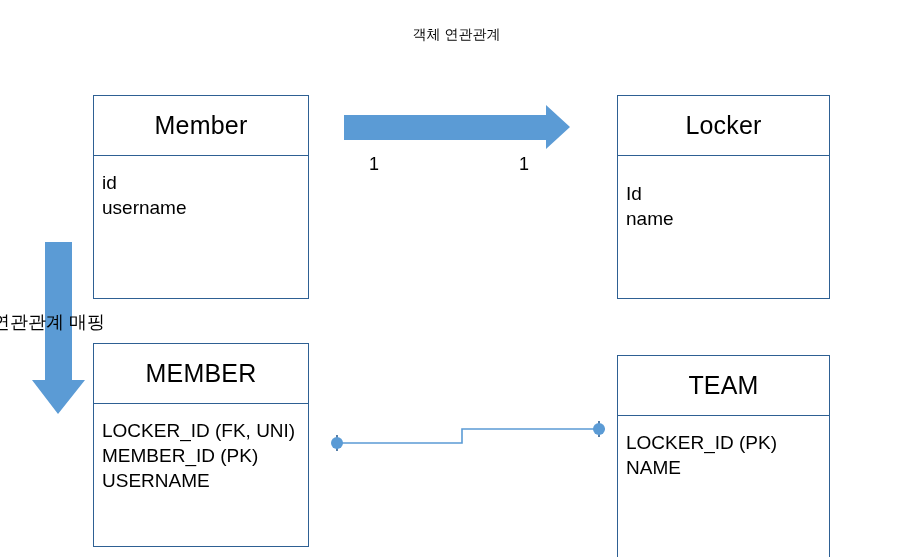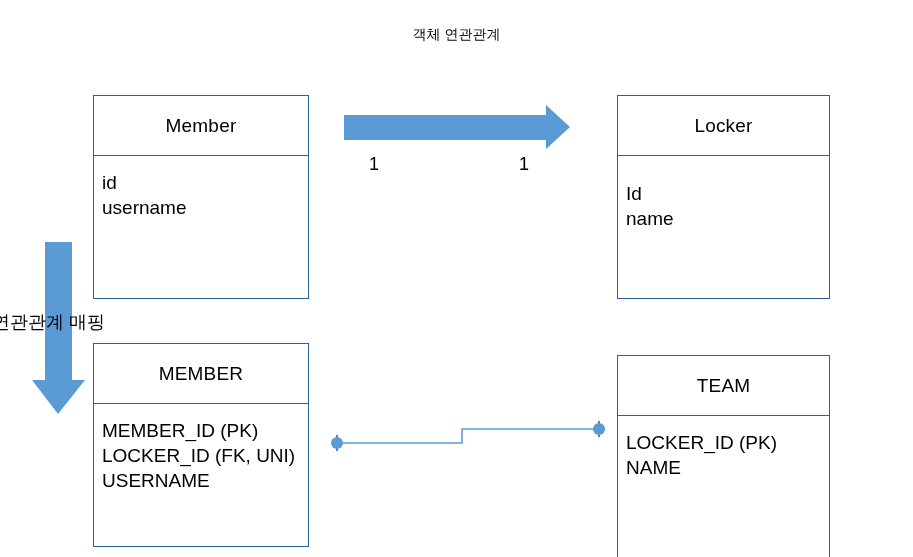--- a/index.html
+++ b/index.html
@@ -29,21 +29,21 @@
   }
   .entity-header {
     box-sizing: border-box;
     height: 60px;
     border-bottom: 1px solid #2E6093;
     display: flex;
     align-items: center;
     justify-content: center;
   }
   .entity-title {
-    font-size: 19px;
+    font-size: 25px;
     letter-spacing: 0.2px;
     color: #000000;
     white-space: nowrap;
   }
   .entity-body {
     padding: 14px 0 0 8px;
   }
   .entity-body.pad-lower {
     padding-top: 25px;
   }
@@ -133,22 +133,22 @@
   <svg class="arrow-svg" id="arrow-down" width="62" height="176" viewBox="0 0 62 176">
     <polygon points="17,2 44,2 44,140 57,140 30,174 4,140 17,140" fill="#5B9BD5"></polygon>
   </svg>
   <div class="caption" id="mapping-label">연관관계 매핑</div>
 
   <div class="entity" style="left:93px; top:343px; width:216px; height:204px;">
     <div class="entity-header">
       <span class="entity-title">MEMBER</span>
     </div>
     <div class="entity-body">
+      <div class="field">LOCKER_ID (FK, UNI)</div>
       <div class="field">MEMBER_ID (PK)</div>
-      <div class="field">LOCKER_ID (FK, UNI)</div>
       <div class="field">USERNAME</div>
     </div>
   </div>
 
   <div class="entity" style="left:617px; top:355px; width:213px; height:204px;">
     <div class="entity-header">
       <span class="entity-title">TEAM</span>
     </div>
     <div class="entity-body">
       <div class="field">LOCKER_ID (PK)</div>

